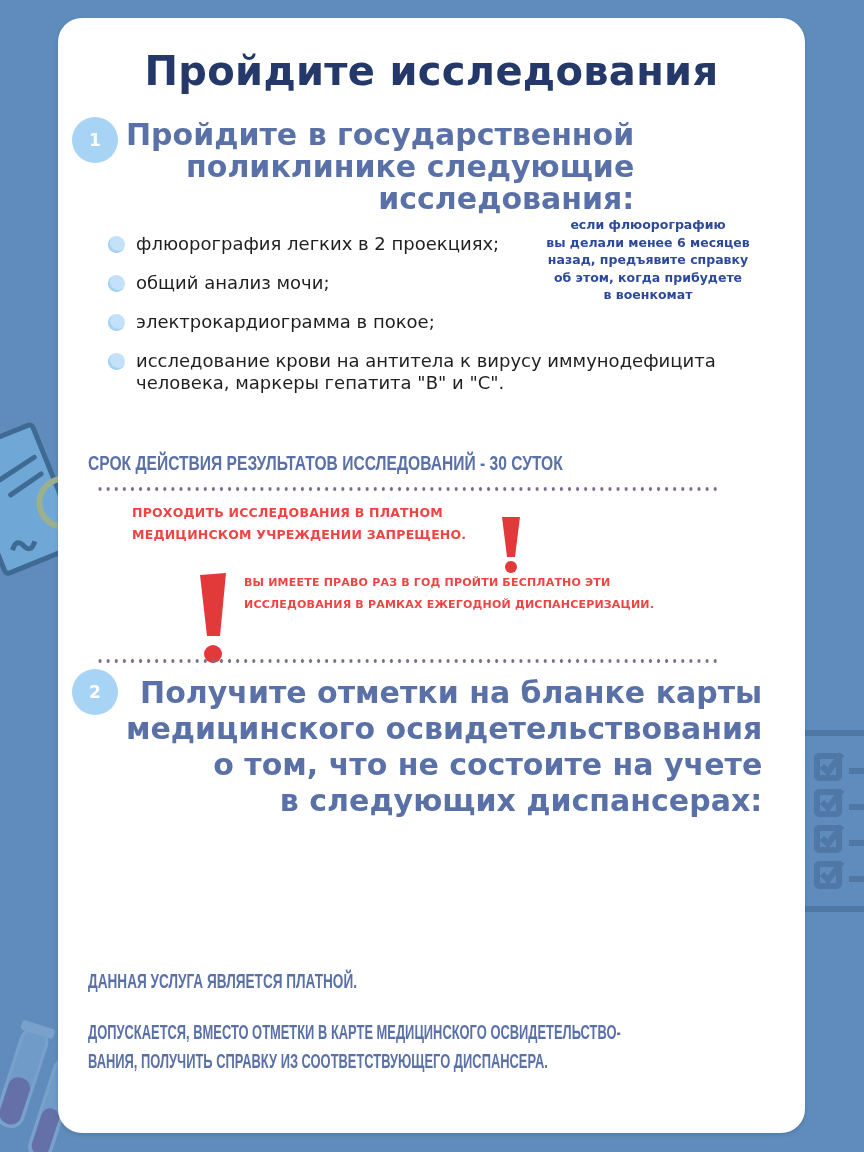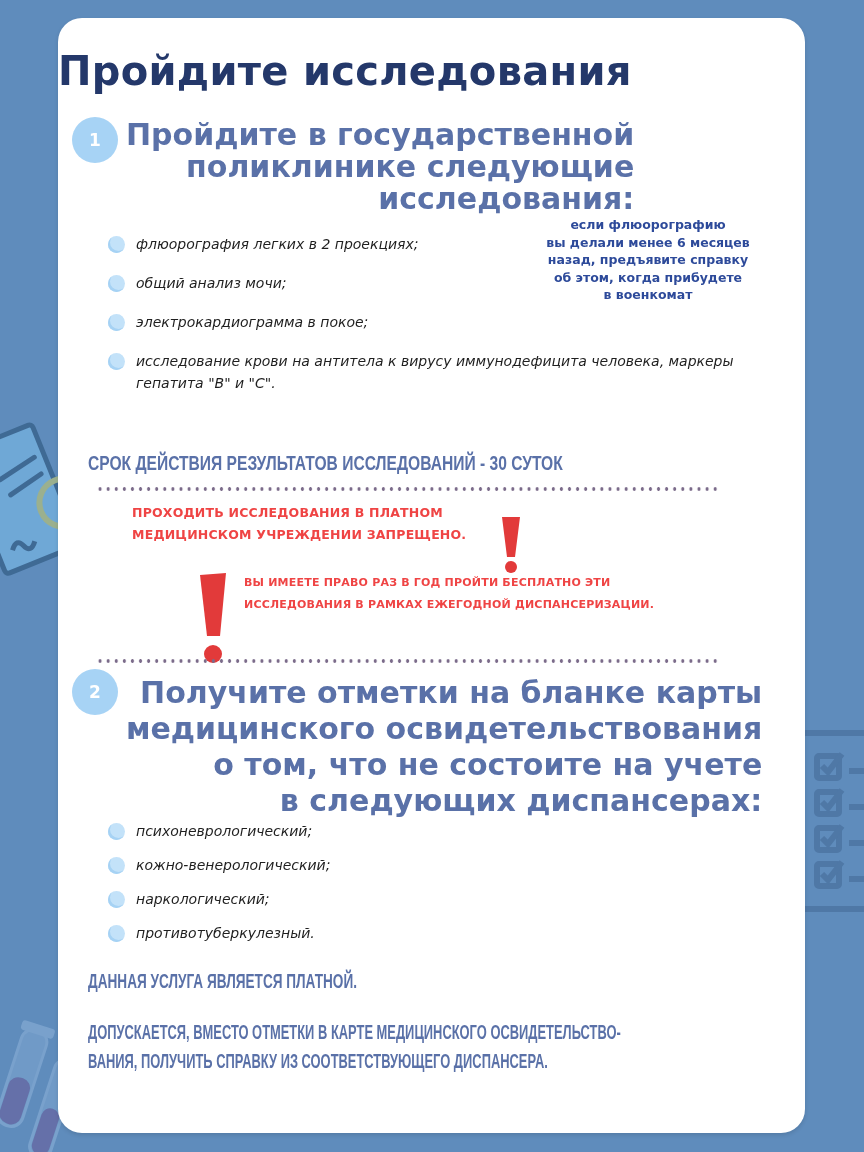--- a/index.html
+++ b/index.html
@@ -8,37 +8,37 @@
     background: #5f8cbc;
     font-family: "Liberation Sans", sans-serif;
   }
   .deco { position: absolute; }
   .card {
     position: absolute; left: 58px; top: 18px; width: 747px; height: 1115px;
     background: #ffffff; border-radius: 24px;
     box-shadow: 0 2px 4px rgba(0,0,0,0.12);
   }
   .title {
-    position: absolute; left: 0; right: 0; top: 30px; 
+    position: absolute; left: 0; right: 0; top: 30px; text-align: center;
     font-family: "DejaVu Sans", sans-serif; font-weight: bold;
     font-size: 40px; color: #24386a; letter-spacing: 0.3px;
   }
   .num-circle {
     position: absolute; width: 46px; height: 46px; border-radius: 50%;
     background: #a7d3f5; color: #ffffff; font-size: 17px; font-weight: bold;
     display: flex; align-items: center; justify-content: center;
     font-family: "DejaVu Sans", sans-serif;
   }
   .heading {
     position: absolute; font-family: "DejaVu Sans", sans-serif; font-weight: bold;
     color: #5a71a8; font-size: 30px; line-height: 32px; white-space: pre-line; text-align: right;
   }
   .list { position: absolute; margin: 0; padding: 0; list-style: none; }
   .list li { position: relative; padding-left: 28px; color: #1f1f1f;
-    font-family: "DejaVu Sans", sans-serif; font-size: 14px; font-style: italic; }
+    font-family: "DejaVu Sans", sans-serif; font-size: 18px; }
   .bullet {
     position: absolute; left: 0; top: 3px; width: 17px; height: 17px;
     border-radius: 50%; background: #c3e2f9;
     box-shadow: inset 2px -2px 0 #a6d2f4;
   }
   .list1 li { margin-bottom: 17px; line-height: 22px; }
   .list2 li { margin-bottom: 12px; line-height: 22px; }
   .note {
     position: absolute; left: 470px; top: 198px; width: 240px;
     font-family: "DejaVu Sans", sans-serif; font-weight: bold; font-size: 12.5px;
@@ -148,24 +148,18 @@
 исследования в рамках ежегодной диспансеризации.</div>
 
   <div class="dots" style="top:641px;"></div>
 
   <div class="num-circle" style="left:14px; top:651px;">2</div>
   <div class="heading" style="left:68px; top:657px; font-size:30px; line-height:36px;">Получите отметки на бланке карты
 медицинского освидетельствования
 о том, что не состоите на учете
 в следующих диспансерах:</div>
 
-  <ul class="list list2" style="left:50px; top:802px; width:500px;">
-    <li><span class="bullet"></span><span>психоневрологический;</span></li>
-    <li><span class="bullet"></span><span>кожно-венерологический;</span></li>
-    <li><span class="bullet"></span><span>наркологический;</span></li>
-    <li><span class="bullet"></span><span>противотуберкулезный.</span></li>
-  </ul>
 
   <div class="condensed" style="left:30px; top:952px; font-size:20px; transform:scaleX(0.68); white-space:nowrap;">Данная услуга является платной.</div>
 
   <div class="condensed" style="left:30px; top:1003px; font-size:20px; transform:scaleX(0.645); white-space:nowrap;">Допускается, вместо отметки в карте медицинского освидетельство-</div>
   <div class="condensed" style="left:30px; top:1032px; font-size:20px; transform:scaleX(0.645); white-space:nowrap;">вания, получить справку из соответствующего диспансера.</div>
 </div>
 
 </body></html>

